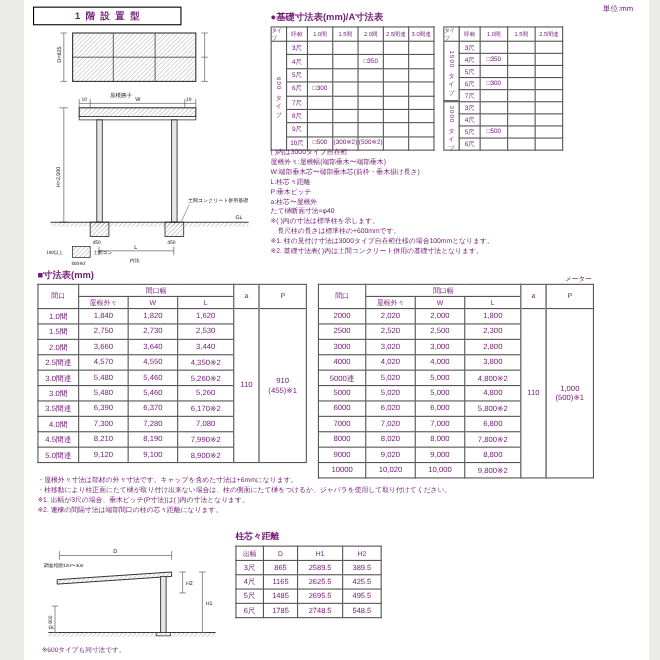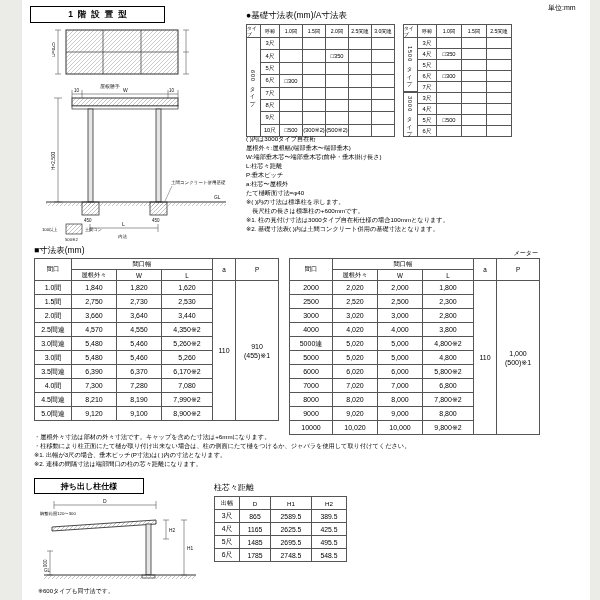--- a/index.html
+++ b/index.html
@@ -1,23 +1,23 @@
 <!DOCTYPE html>
 <html><head>
 <meta charset="utf-8">
 <style>
   html,body{margin:0;padding:0;background:#fff;}
   .page{position:relative;width:600px;height:600px;background:#ffffff;overflow:hidden;
-        font-family:"Liberation Sans","DejaVu Sans",sans-serif;color:#000000;}
+        font-family:"Liberation Sans","DejaVu Sans",sans-serif;color:#701a75;}
   .edge{position:absolute;top:0;height:600px;background:#ebebe8;}
   .edge-left{left:0;width:22px;}
   .edge-right{left:590px;width:10px;}
 
   .abs{position:absolute;}
-  .sec-title{font-size:8.5px;font-weight:normal;white-space:nowrap;}
+  .sec-title{font-size:8.5px;font-weight:bold;white-space:nowrap;}
   .boxed-title{border:1px solid #000;display:flex;align-items:center;justify-content:center;
                font-size:8.5px;font-weight:bold;background:#fff;white-space:nowrap;}
   .unit{font-size:7px;}
 
   table{border-collapse:collapse;background:#fff;}
   th,td{border:1px solid #555;text-align:center;padding:0;font-weight:normal;white-space:nowrap;}
 
   
   .fasm{display:flex;align-items:stretch;}
   .type-col{width:15px;display:flex;flex-direction:column;margin-right:-1px;}
@@ -569,21 +569,20 @@
 
       <div class="note-line">・屋根外々寸法は部材の外々寸法です。キャップを含めた寸法は+6mmになります。</div>
 
       <div class="note-line">・柱移動により柱正面にたて樋が取り付け出来ない場合は、柱の側面にたて樋をつけるか、ジャバラを使用して取り付けてください。</div>
 
       <div class="note-line">※1. 出幅が3尺の場合、垂木ピッチ(P寸法)は( )内の寸法となります。</div>
 
       <div class="note-line">※2. 連棟の間隔寸法は端部間口の柱の芯々距離になります。</div>
     </div>
 
-  <div class="abs boxed-title" style="left:34px;top:478px;width:108px;height:14px;font-size:8px;">持ち出し柱仕様</div>
 
   <svg class="abs" style="left:38px;top:497px;" width="165" height="88" viewBox="0 0 165 88">
     <defs>
       <pattern id="hatchC" width="4" height="4" patternUnits="userSpaceOnUse">
         <path d="M0,4 L4,0" stroke="#888" stroke-width="0.5"></path>
       </pattern>
     </defs>
 
     <line x1="16" y1="8" x2="118" y2="8" stroke="#555" stroke-width="0.6"></line>
     <line x1="16" y1="4" x2="16" y2="12" stroke="#555" stroke-width="0.6"></line>

